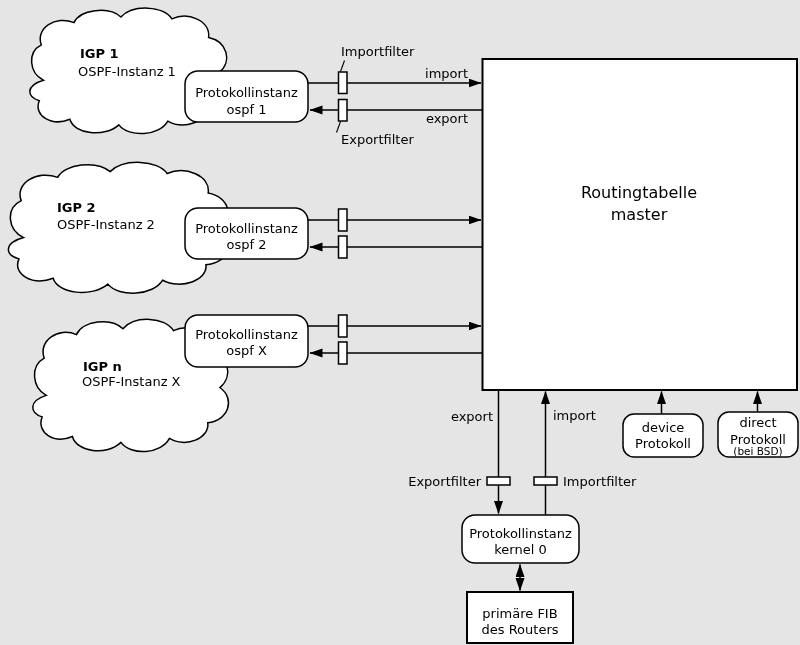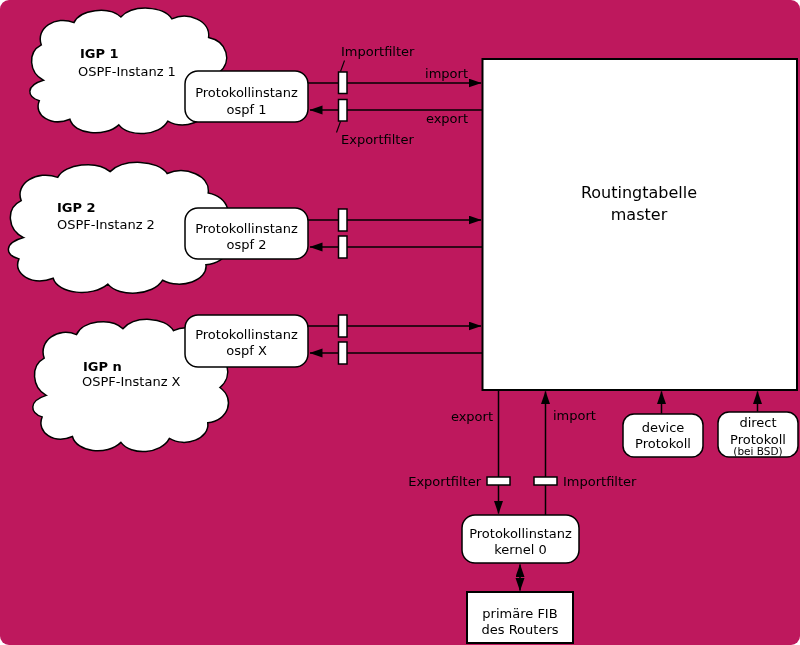--- a/index.html
+++ b/index.html
@@ -1,16 +1,16 @@
 <!DOCTYPE html>
 <html><head>
 <meta charset="utf-8">
 <style>
   html, body { margin: 0; padding: 0; background: #ffffff; }
-  .canvas { width: 800px; height: 645px; position: relative; background: #be185d; border-radius: 9px; }
+  .canvas { width: 800px; height: 645px; position: relative; background: #e5e5e5; }
   svg text {
     font-family: "DejaVu Sans", "Liberation Sans", sans-serif;
     fill: #000000;
   }
   .t13  { font-size: 13px; }
   .t13b { font-size: 13px; font-weight: bold; }
   .t16  { font-size: 16px; }
   .t10  { font-size: 10.5px; }
   .shape { fill: #ffffff; stroke: #000000; stroke-width: 1.5; }
   .thick { stroke-width: 2; }

